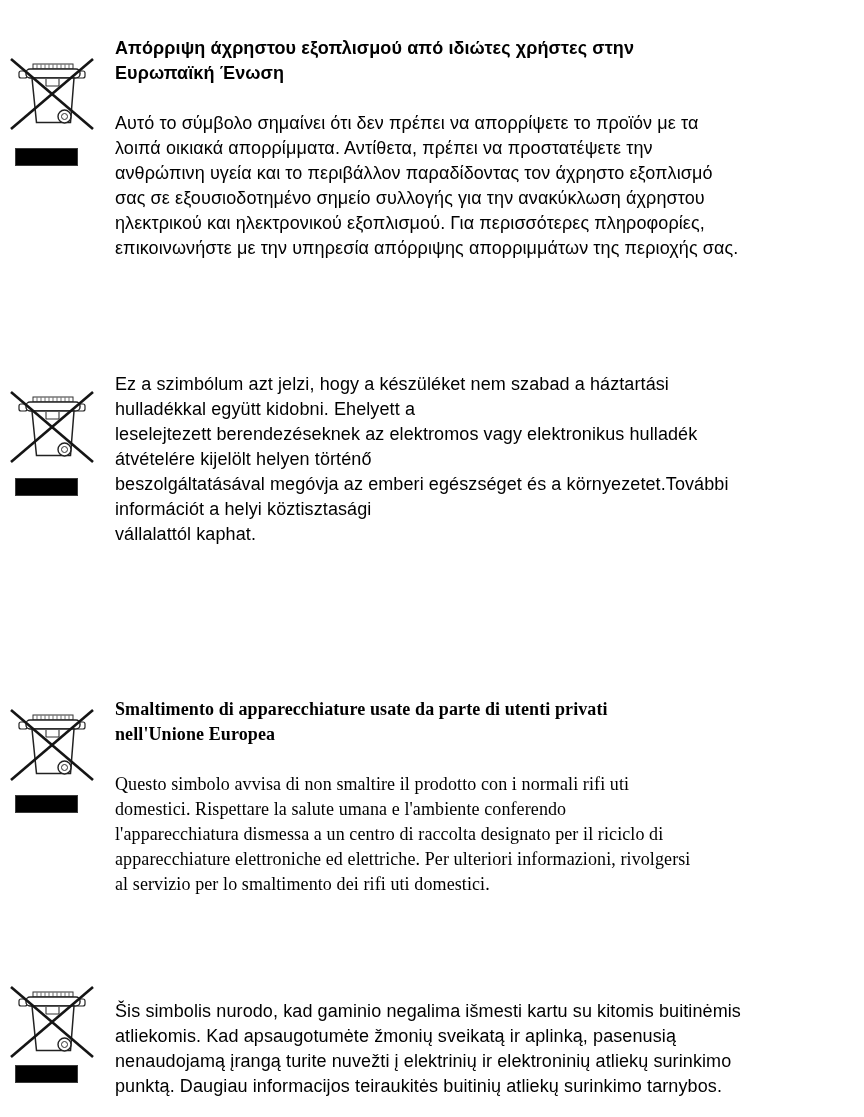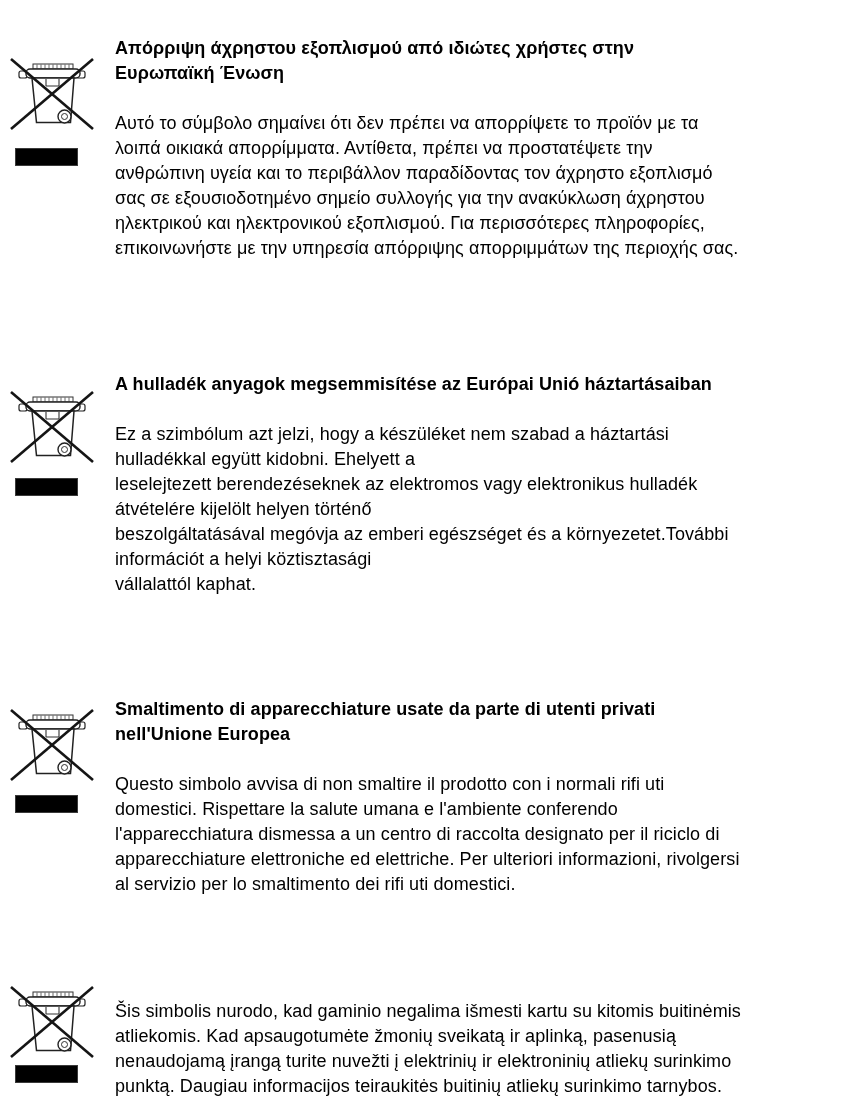--- a/index.html
+++ b/index.html
@@ -43,21 +43,21 @@
     left: 15px;
     width: 61px;
     height: 16px;
     background: #000000;
     border: 1px solid #3a3a3a;
   }
 
   
   .s1 .txt { top: 11px; }   .s1 .bin { top: 56px; }   .s1 .bar { top: 148px; }
   .s2 .txt { top: 347px; }  .s2 .bin { top: 389px; }  .s2 .bar { top: 478px; }
-  .s3 .txt { top: 672px; }  .s3 .bin { top: 707px; }  .s3 .bar { top: 795px; }
+  .s3 .txt { top: 672px; font-family: Liberation Serif, serif; }  .s3 .bin { top: 707px; }  .s3 .bar { top: 795px; }
   .s4 .txt { top: 974px; }  .s4 .bin { top: 984px; }  .s4 .bar { top: 1065px; }
 </style>
 </head>
 <body>
 
 <div class="page">
 
   <section class="weee-section s1">
     <div class="bin">
       <svg viewBox="0 0 88 76" xmlns="http://www.w3.org/2000/svg">
@@ -98,21 +98,20 @@
         <path d="M24,22 L66,22 L62.5,66.5 L28.5,66.5 Z" fill="#fff" stroke="#222" stroke-width="1.5"></path>
         <path d="M38,23 v7 M51,23 v7 M38,30 h13" stroke="#333" stroke-width="1.1" fill="none"></path>
         <circle cx="56.5" cy="60.5" r="6.5" fill="#fff" stroke="#222" stroke-width="1.4"></circle>
         <circle cx="56.5" cy="60.5" r="3" fill="none" stroke="#333" stroke-width="1"></circle>
         <line x1="3" y1="3" x2="85" y2="73" stroke="#151515" stroke-width="2.6"></line>
         <line x1="85" y1="3" x2="3" y2="73" stroke="#151515" stroke-width="2.6"></line>
       </svg>
     </div>
     <div class="bar"></div>
     <div class="txt">
-      <div class="heading">A hulladék anyagok megsemmisítése az Európai Unió háztartásaiban</div>
       <div class="body">Ez a szimbólum azt jelzi, hogy a készüléket nem szabad a háztartási
 hulladékkal együtt kidobni. Ehelyett a
 leselejtezett berendezéseknek az elektromos vagy elektronikus hulladék
 átvételére kijelölt helyen történő
 beszolgáltatásával megóvja az emberi egészséget és a környezetet.További
 információt a helyi köztisztasági
 vállalattól kaphat.</div>
     </div>
   </section>
 

